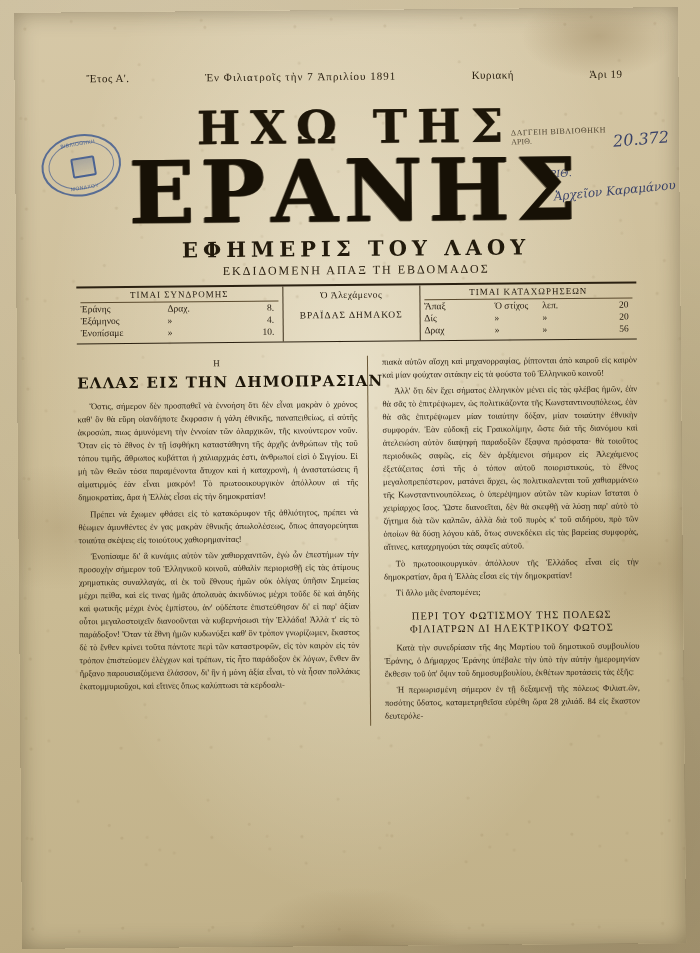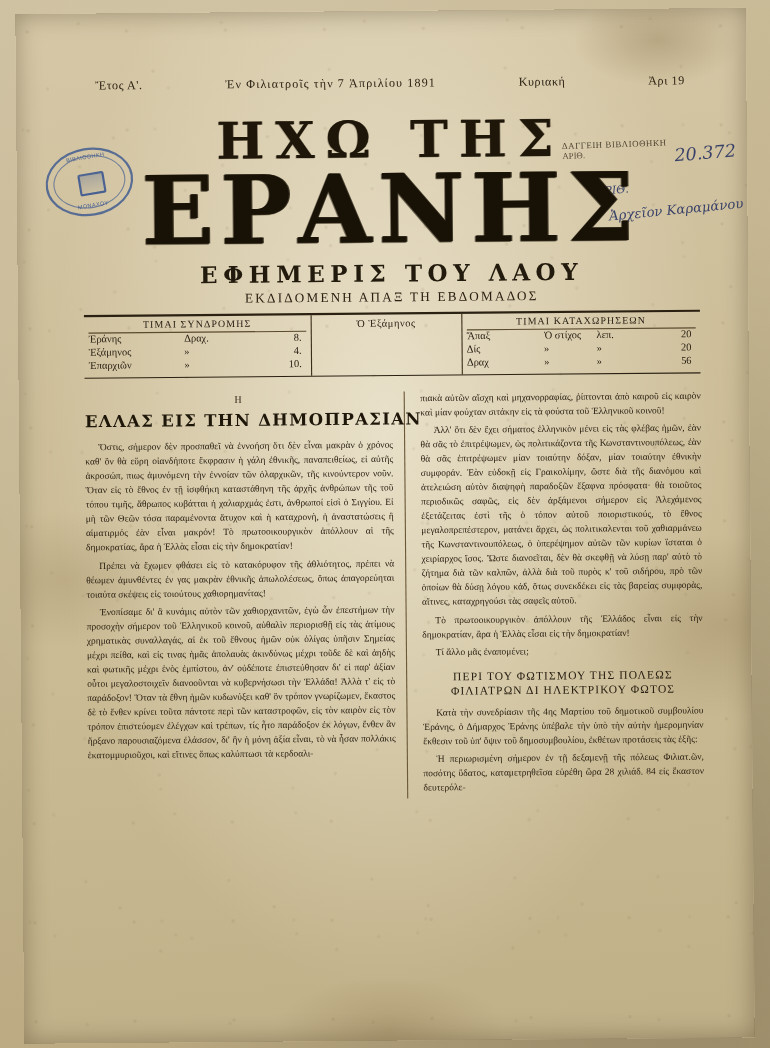--- a/index.html
+++ b/index.html
@@ -336,28 +336,29 @@
               <span class="c1">Ἐράνης</span>
               <span class="c2">Δραχ.</span>
               <span class="c3">8.</span>
             </div>
             <div class="pt-row">
               <span class="c1">Ἑξάμηνος</span>
               <span class="c2">»</span>
               <span class="c3">4.</span>
             </div>
             <div class="pt-row">
-              <span class="c1">Ἐπαρχιῶν</span>
+              <span class="c1">Ἐνοπίσαμε</span>
               <span class="c2">»</span>
               <span class="c3">10.</span>
             </div>
           </div>
 
           <div class="pt-col pt-mid">
-            <div class="mid-a">Ὁ Ἑξάμηνος</div>
+            <div class="mid-a">Ὁ Ἀλεχάμενος</div>
+            <div class="mid-b">ΒΡΑΪΔΑΣ ΔΗΜΑΚΟΣ</div>
           </div>
 
           <div class="pt-col pt-right">
             <div class="pt-head">ΤΙΜΑΙ ΚΑΤΑΧΩΡΗΣΕΩΝ</div>
             <div class="pt-row">
               <span class="c1">Ἅπαξ</span>
               <span class="c2">Ὁ στίχος</span>
               <span class="c2">λεπ.</span>
               <span class="c3">20</span>
             </div>

